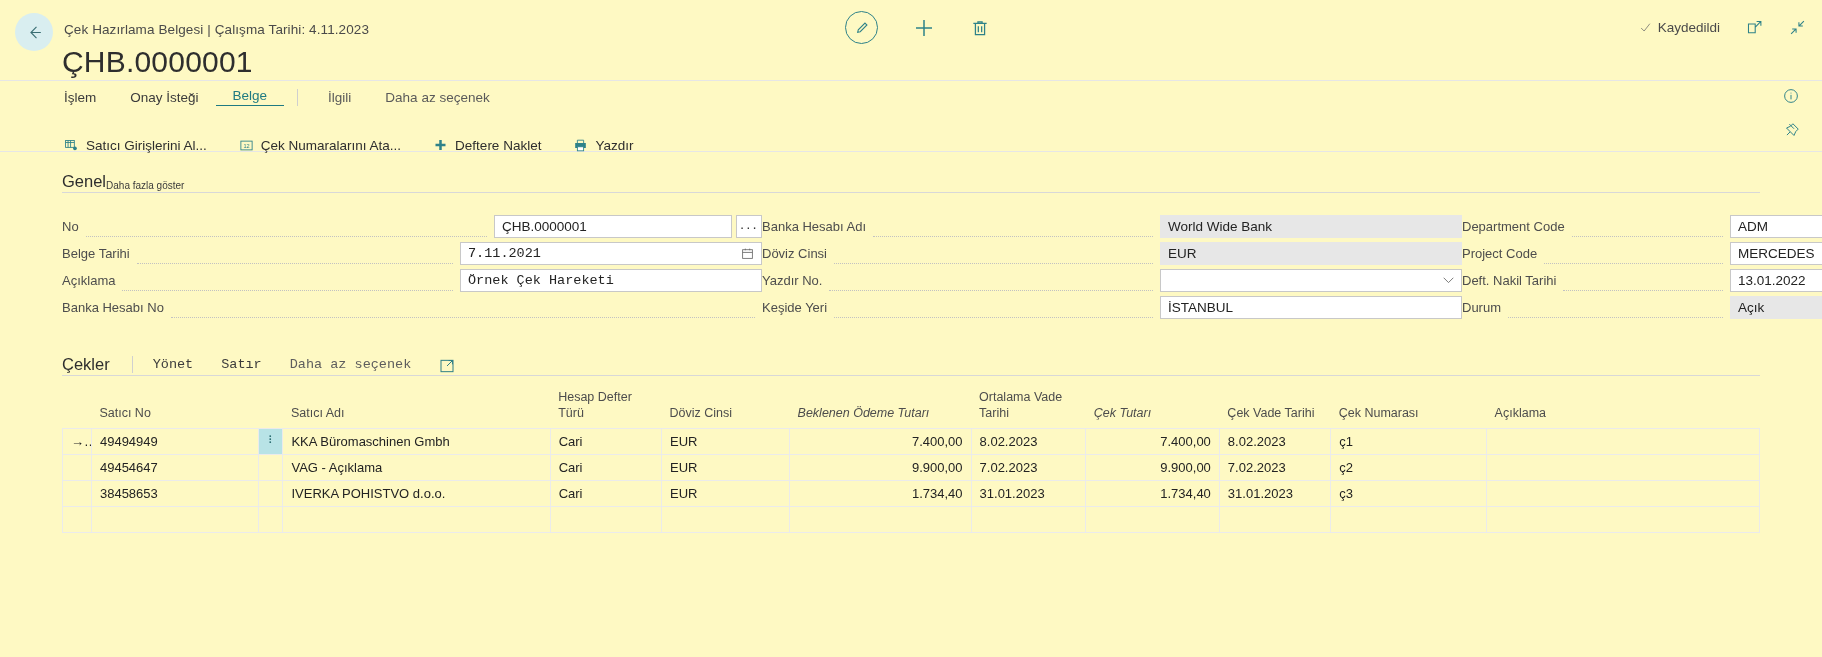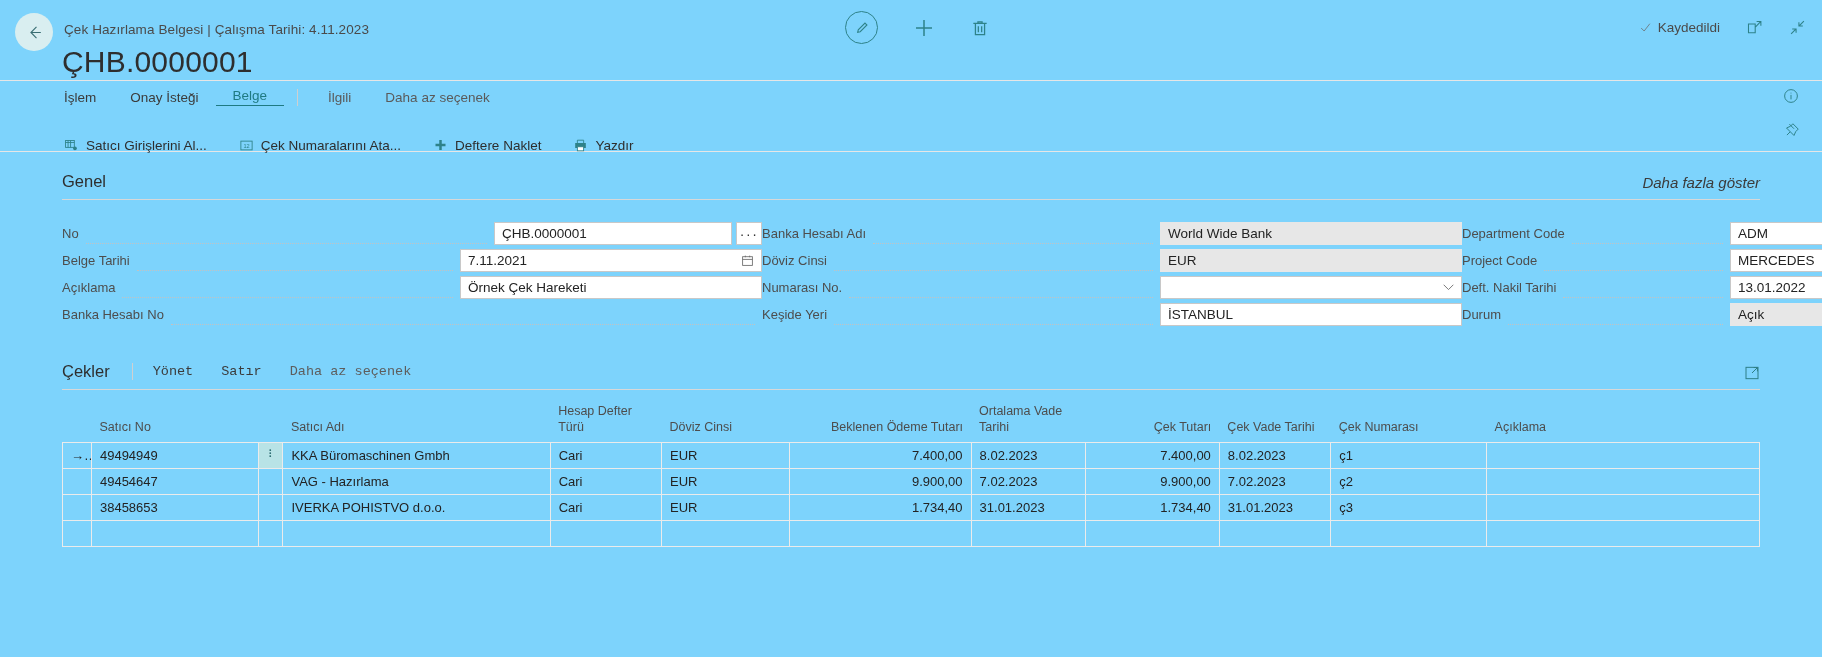--- a/index.html
+++ b/index.html
@@ -4,21 +4,21 @@
 <style>
   * { box-sizing: border-box; }
   html, body {
     margin: 0; padding: 0;
     width: 1822px; height: 657px;
     background: #ffffff;
     font-family: "Liberation Sans", sans-serif;
     color: #323130;
     overflow: hidden;
   }
-  .page { position: relative; width: 1822px; height: 657px; background:#7dd3fc; }
+  .page { position: relative; width: 1822px; height: 657px; background:#fef9c3; }
 
   
   .topbar { position:relative; height:76px; }
   .back-btn {
     position:absolute; left:15px; top:13px;
     width:38px; height:38px; border-radius:50%;
     background:#d9eef0; display:flex; align-items:center; justify-content:center;
     cursor:pointer;
   }
   .back-btn svg { width:19px; height:19px; stroke:#3a6e73; fill:none; stroke-width:1.4; }
@@ -78,29 +78,29 @@
   }
   .ribbon-item { display:flex; align-items:center; gap:7px; cursor:pointer; white-space:nowrap; }
   .ribbon-item svg { width:15px; height:15px; flex:none; }
   .pin-ic { position:absolute; right:22px; top:8px; width:17px; height:17px; cursor:pointer; }
 
   
   .section {
     position:relative; margin:0 62px 0 62px;
   }
   .sec-head {
-    display:flex; align-items:flex-end; justify-content:space-between;
-    border-bottom:1px solid #d8d8d8; padding-bottom:8px;
+    display:flex; align-items:flex-end; justify-content:flex-start;
+    border-bottom:1px solid #d8d8d8; padding-bottom:1px;
   }
   .sec-left { display:flex; align-items:center; }
   .sec-title { font-size:16.5px; color:#2e2e2e; }
   .sec-sep { width:1px; height:17px; background:#d0d0d0; margin:0 20px 0 22px; }
   .sec-sub { font-size:13.5px; color:#3b3b3b; margin-right:28px; cursor:pointer;font-family:Liberation Mono, monospace; }
   .sec-sub.dim { color:#5d5d5d; }
-  .sec-right { font-size:15px; color:#3b3b3b; cursor:pointer;font-style:italic; }
+  .sec-right { font-size:10px; color:#3b3b3b; cursor:pointer; }
 
   
   .fields {
     display:grid;
     grid-template-columns: 700px 700px 570px;
     column-gap:0px;
     padding-top:22px;
   }
   .fcol { display:flex; flex-direction:column; gap:4px; }
   .field { display:flex; align-items:center; height:23px; }
@@ -125,33 +125,33 @@
   .chev { width:11px; height:7px; }
   .cal-ic { width:13px; height:13px; }
   .ell-btn {
     width:29px; height:23px; border:1px solid #c8c8c8; background:#fff;
     display:flex; align-items:center; justify-content:center; margin-left:4px; cursor:pointer;
   }
   .ell-btn span { font-size:14px; color:#333; letter-spacing:1.5px; line-height:8px; }
 
   
   .w-no   { width:268px; }
-  .w-std  { width:302px; }
+  .w-std  { width:302px;font-family:Liberation Mono, monospace; }
   .w-mid  { width:302px;text-align:right; }
   .w-rgt  { width:302px; }
 
   
   .tbl-wrap { margin:0 62px; }
   table.grid { border-collapse:collapse; width:100%; table-layout:fixed; font-size:13px; }
   table.grid th {
     font-weight:400; color:#4d4d4d; font-size:12.5px;
     text-align:left; vertical-align:bottom; padding:0 8px 7px 8px;
     border:none; line-height:1.25;
   }
-  table.grid th.num { text-align:right; }
+  table.grid th.num { text-align:left;font-style:italic; }
   table.grid td {
     border:1px solid #ebebeb; height:26px; padding:0 8px; color:#232323;
     white-space:nowrap; overflow:hidden; text-overflow:ellipsis;
   }
   table.grid td.num { text-align:right; }
   td.arrowcell { border:1px solid #ebebeb; text-align:center; color:#4d4d4d; }
   td.dotcell { border:1px solid #ebebeb; text-align:center; padding:0; }
   tr.selected td.dotcell { background:#b8e3e6; }
   .kebab { display:inline-block; line-height:3px; font-size:11px; color:#2f6f74; letter-spacing:0; }
   .kebab b { display:block; }
@@ -337,21 +337,21 @@
           <span class="flabel">Döviz Cinsi</span>
           <span class="dots"></span>
           <span class="ctrl w-mid">
             <span class="inp ro">
               <span>EUR</span>
             </span>
           </span>
         </div>
 
         <div class="field">
-          <span class="flabel">Numarası No.</span>
+          <span class="flabel">Yazdır No.</span>
           <span class="dots"></span>
           <span class="ctrl w-mid">
             <span class="inp">
               <span></span>
               <span class="caret">
                 <svg class="chev" viewBox="0 0 16 10" fill="none" stroke="#6b6b6b" stroke-width="1.3">
                     <path d="M1 1 L8 8 L15 1"></path>
                   </svg>
               </span>
             </span>
@@ -481,21 +481,21 @@
           <td class="num">7.400,00</td>
           <td>8.02.2023</td>
           <td>ç1</td>
           <td></td>
         </tr>
 
         <tr>
           <td class="arrowcell"></td>
           <td>49454647</td>
           <td class="dotcell"></td>
-          <td>VAG - Hazırlama</td>
+          <td>VAG - Açıklama</td>
           <td>Cari</td>
           <td>EUR</td>
           <td class="num">9.900,00</td>
           <td>7.02.2023</td>
           <td class="num">9.900,00</td>
           <td>7.02.2023</td>
           <td>ç2</td>
           <td></td>
         </tr>
 

